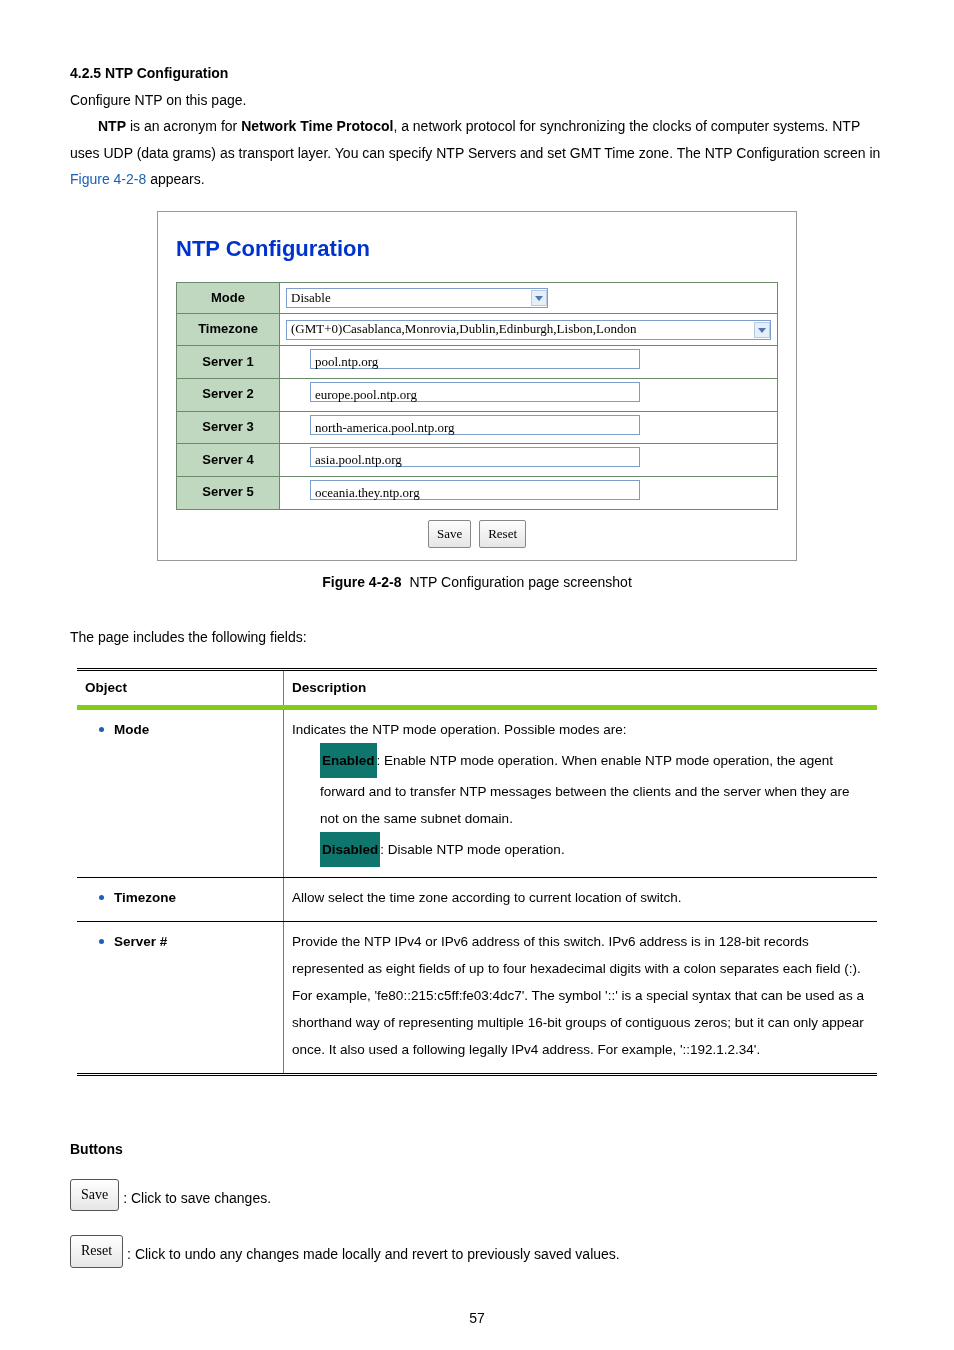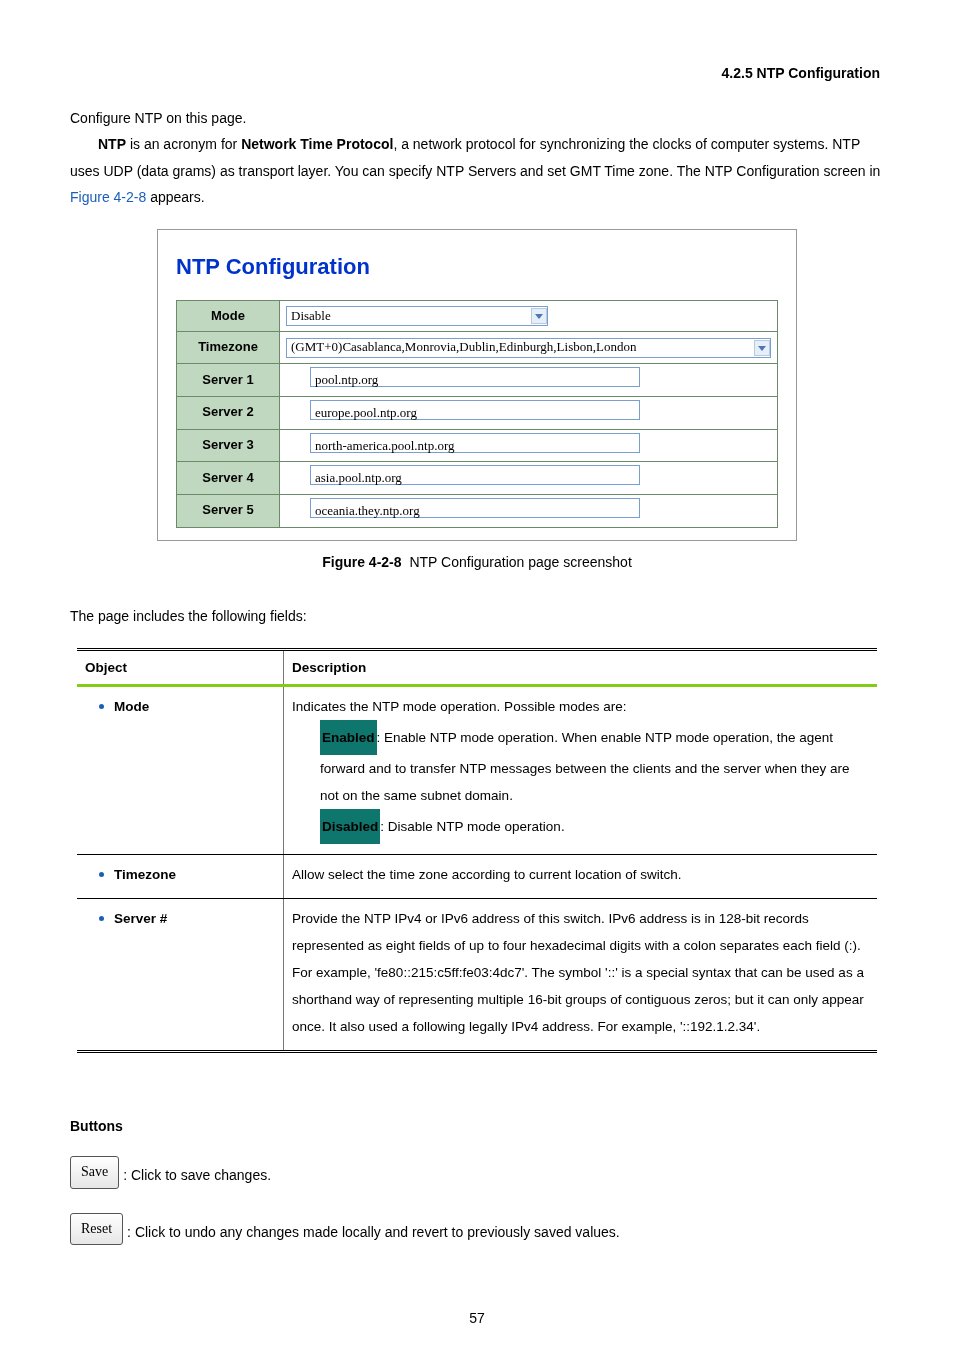--- a/index.html
+++ b/index.html
@@ -13,22 +13,20 @@
     width: 954px;
     min-height: 1350px;
     margin: 0 auto;
     position: relative;
     box-sizing: border-box;
     padding: 60px 70px 40px 70px;
     font-size: 14px;
     line-height: 1.9;
   }
   .section-head {
-    margin-bottom: 18px;
-    text-align: right;
   }
   .section-head .num {
     font-weight: bold;
     margin-right: 4px;
   }
   .intro {
     margin-bottom: 0;
   }
   .para {
     text-indent: 2em;
@@ -145,21 +143,21 @@
   }
   
   table.desc {
     width: 800px;
     margin: 0 auto;
     border-collapse: collapse;
     font-size: 13.5px;
   }
   table.desc thead th {
     border-top: 3px double #000;
-    border-bottom: 3px solid #84cc16;
+    border-bottom: 5px solid #84cc16;
     padding: 4px 8px;
     font-weight: bold;
     text-align: left;
   }
   table.desc thead th:first-child {
     border-right: 1px solid #777;
   }
   table.desc tbody td {
     border-bottom: 1px solid #000;
     padding: 6px 8px 10px 8px;
@@ -272,20 +270,24 @@
       <tr>
         <th>Server 4</th>
         <td><span class="text-input"><span>asia.pool.ntp.org</span></span></td>
       </tr>
       <tr>
         <th>Server 5</th>
         <td><span class="text-input"><span>oceania.they.ntp.org</span></span></td>
       </tr>
     </tbody>
       </table>
+    <div class="btn-row">
+      <span class="btn">Save</span>
+      <span class="btn">Reset</span>
+    </div>
   </div>
 
   <div class="fig-caption">
     <span class="figno">Figure 4-2-8</span><span> NTP Configuration page screenshot</span>
   </div>
 
   <div class="fields-intro">The page includes the following fields:</div>
 
   <table class="desc">
     <thead>

